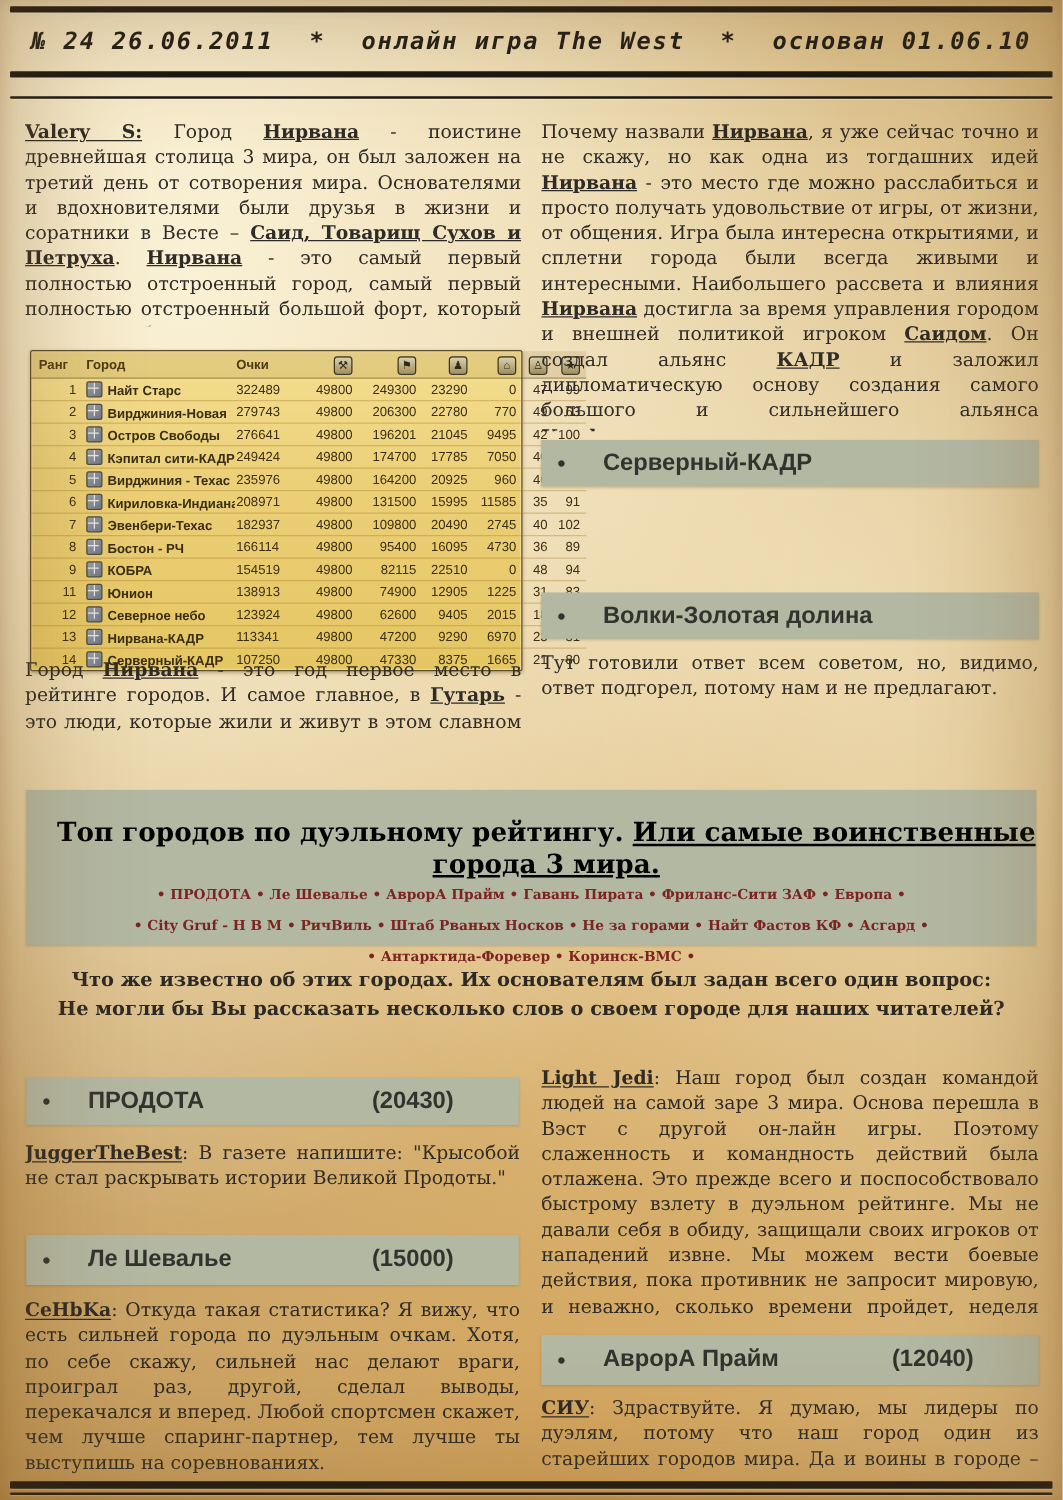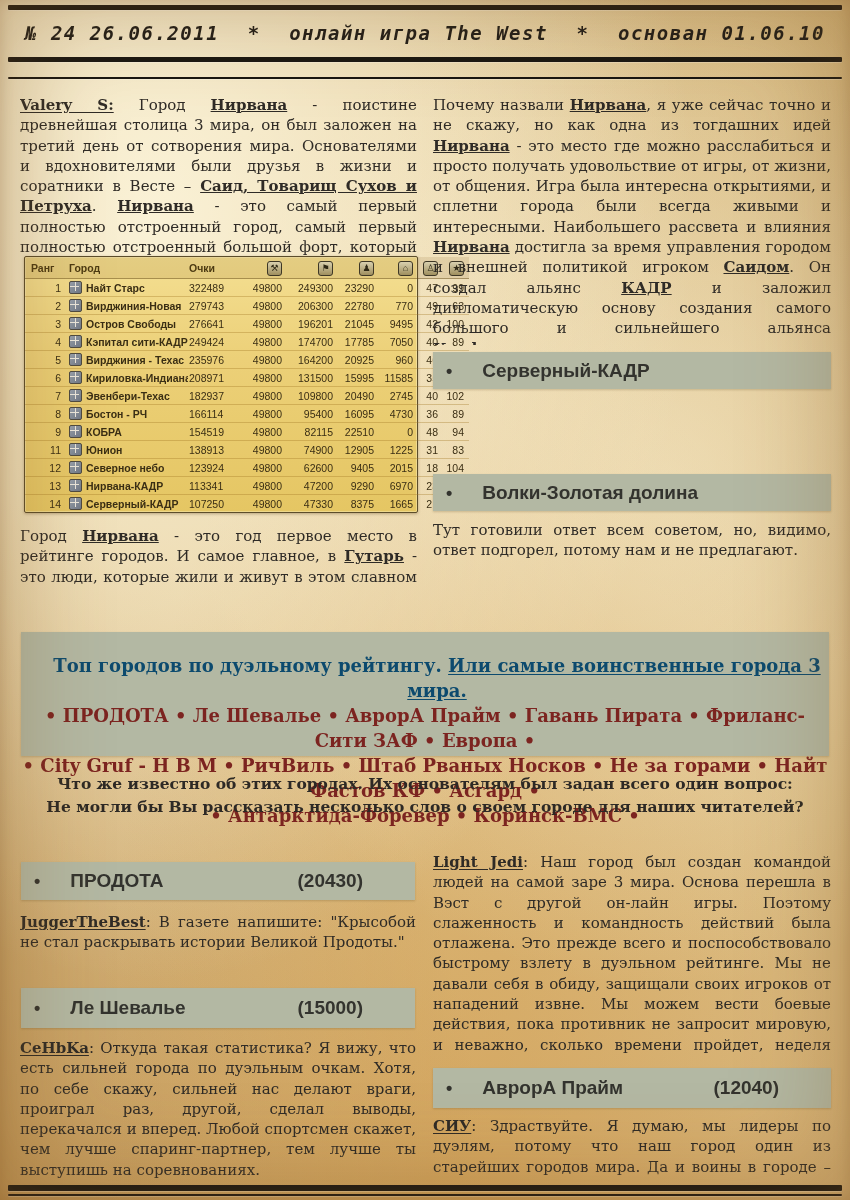--- a/index.html
+++ b/index.html
@@ -31,21 +31,21 @@
   .para .b{font-weight:bold;text-decoration:underline;}
   .para .u{text-decoration:underline;text-underline-offset:2px;}
   
   .bar{position:absolute;background:#b3b8a3;display:flex;align-items:center;
     font-family:"Liberation Sans",sans-serif;font-weight:bold;font-size:19px;color:#33332e;
     box-shadow:0 1px 2px rgba(90,70,30,.25);}
   .bar .bullet{margin-left:13px;font-size:18px;line-height:1;}
   .bar .label{margin-left:30px;}
   .bar .value{margin-left:auto;margin-right:52px;}
   
-  .tablewrap{position:absolute;left:24px;top:256px;width:392px;
+  .tablewrap{position:absolute;left:24px;top:280px;width:392px;
     border:1px solid #5c4d2b;border-radius:2px;
     background:linear-gradient(#f4df92,#ecd078 40%,#e5c663);
     box-shadow:0 1px 3px rgba(80,55,15,.35), inset 0 0 0 1px rgba(255,248,215,.35);}
   table{border-collapse:collapse;width:100%;table-layout:fixed;
     font-family:"Liberation Sans","DejaVu Sans",sans-serif;font-size:10.5px;color:#3a2e14;}
   th{height:19px;font-weight:bold;color:#4c3a12;
     background:rgba(120,85,20,.13);border-bottom:1px solid rgba(95,70,20,.45);}
   td{height:15px;border-top:1px solid rgba(160,118,35,.35);white-space:nowrap;overflow:hidden;}
   tbody tr:first-child td{border-top:none;}
   th:nth-child(1),td:nth-child(1){width:30px;text-align:right;padding-right:6px;}
@@ -65,23 +65,23 @@
       linear-gradient(#ece8dc,#ece8dc) 5px 0/1px 9px no-repeat,
       linear-gradient(#ece8dc,#ece8dc) 0 4px/9px 1px no-repeat,
       linear-gradient(135deg,#97a1ad,#6e7786);}
   .col-icon{width:13px;height:13px;display:inline-flex;align-items:center;justify-content:center;
     border:1px solid #3e3725;border-radius:3px;margin-bottom:-2px;
     background:linear-gradient(#d9d0ae,#9f8f5e);font-size:9px;line-height:1;color:#2e2815;}
   
   .banner{position:absolute;left:21px;top:632px;width:808px;height:124px;box-sizing:border-box;
     background:#b3b8a3;box-shadow:0 1px 2px rgba(90,70,30,.25);
     text-align:center;padding-top:21px;}
-  .banner-title{font-size:18px;font-weight:bold;color:#0c4a6e;line-height:25px;margin-left:24px;}
+  .banner-title{font-size:21px;font-weight:bold;color:#000000;line-height:25px;margin-left:24px;}
   .banner-title .u{text-decoration:underline;text-underline-offset:2px;}
-  .banner-line{font-size:18px;font-weight:bold;color:#7c2420;line-height:25px;}
+  .banner-line{font-size:11px;font-weight:bold;color:#7c2420;line-height:25px;}
   
   .question{position:absolute;left:20px;top:772px;width:810px;text-align:center;
     font-weight:bold;font-size:15.5px;line-height:23px;color:#2d2925;}
 </style>
 </head>
 <body>
 
 <div class="page">
 
   <div class="rule" style="top:5px;height:5px;"></div>

